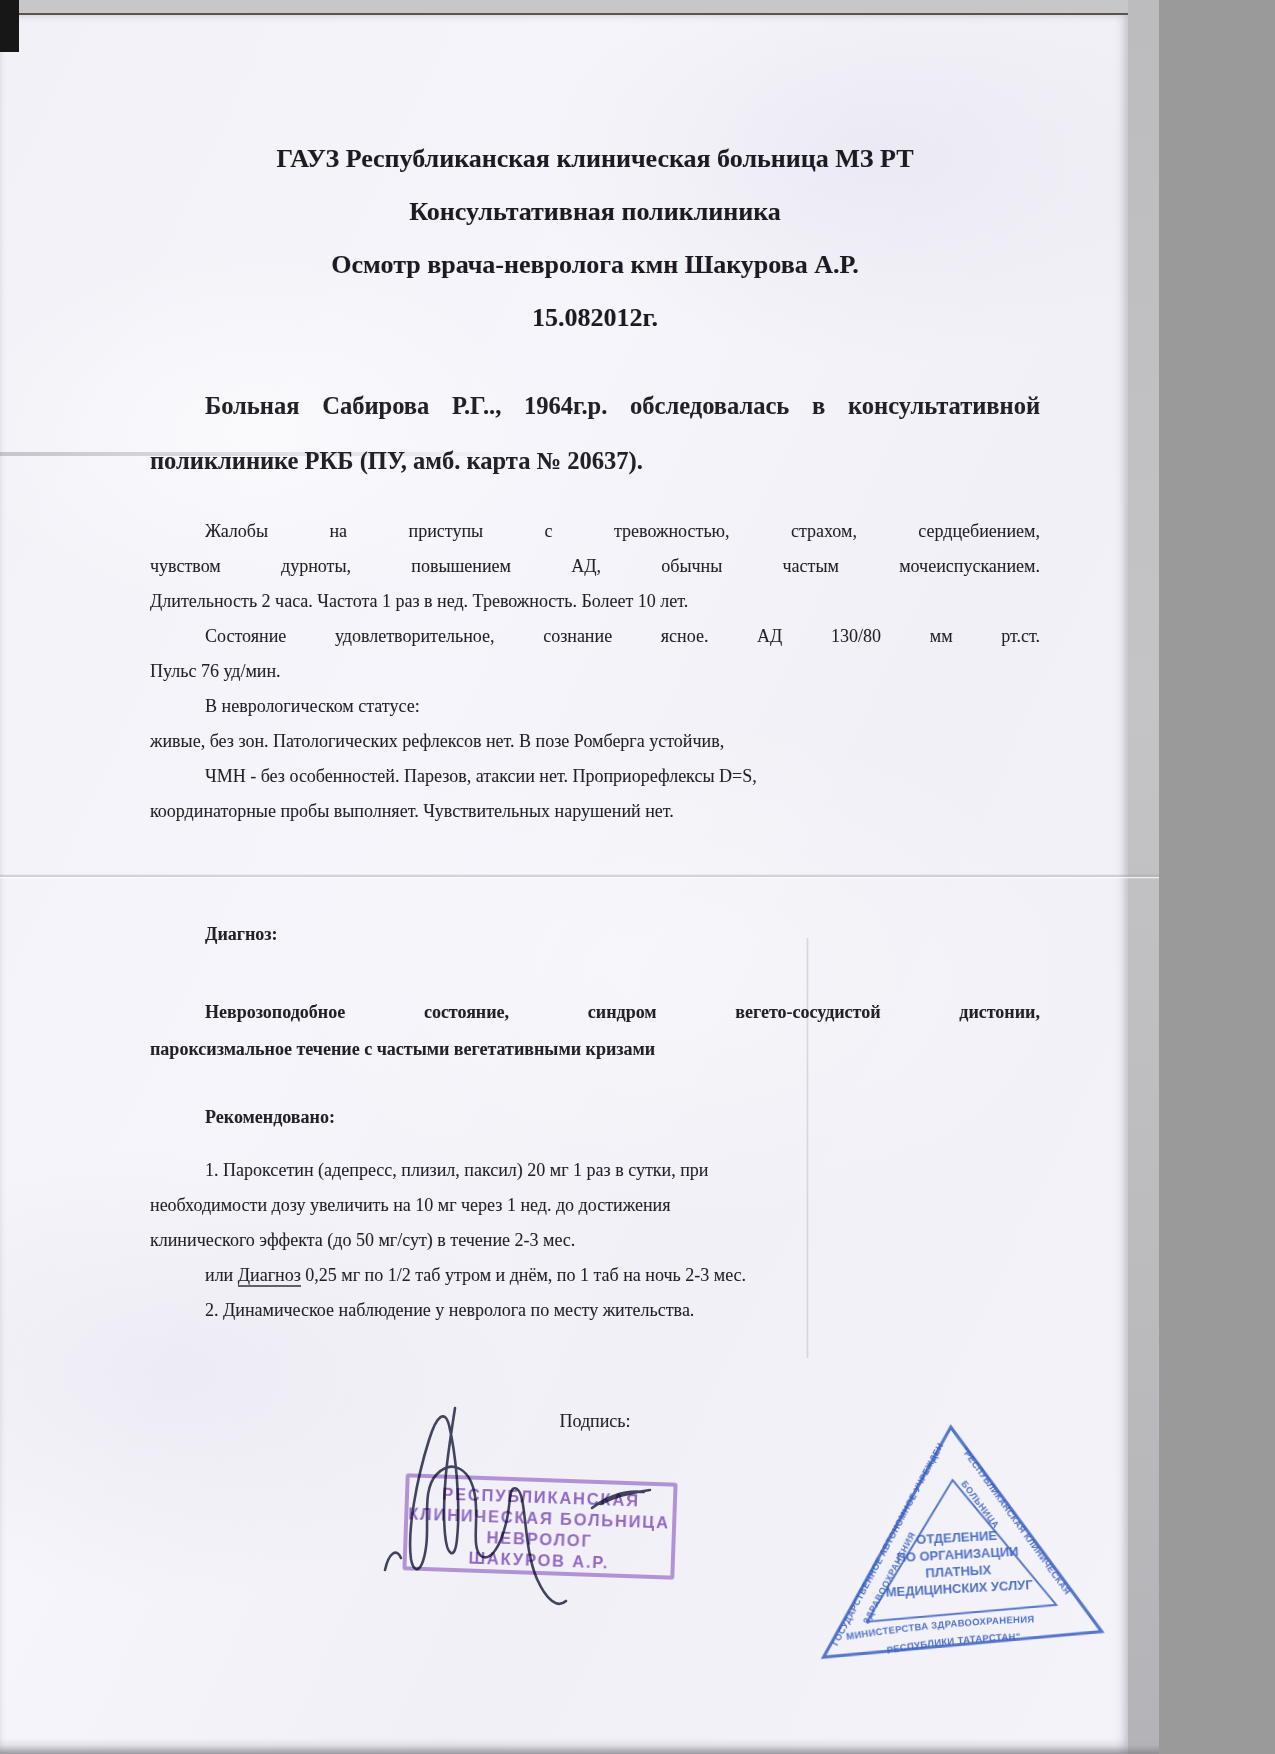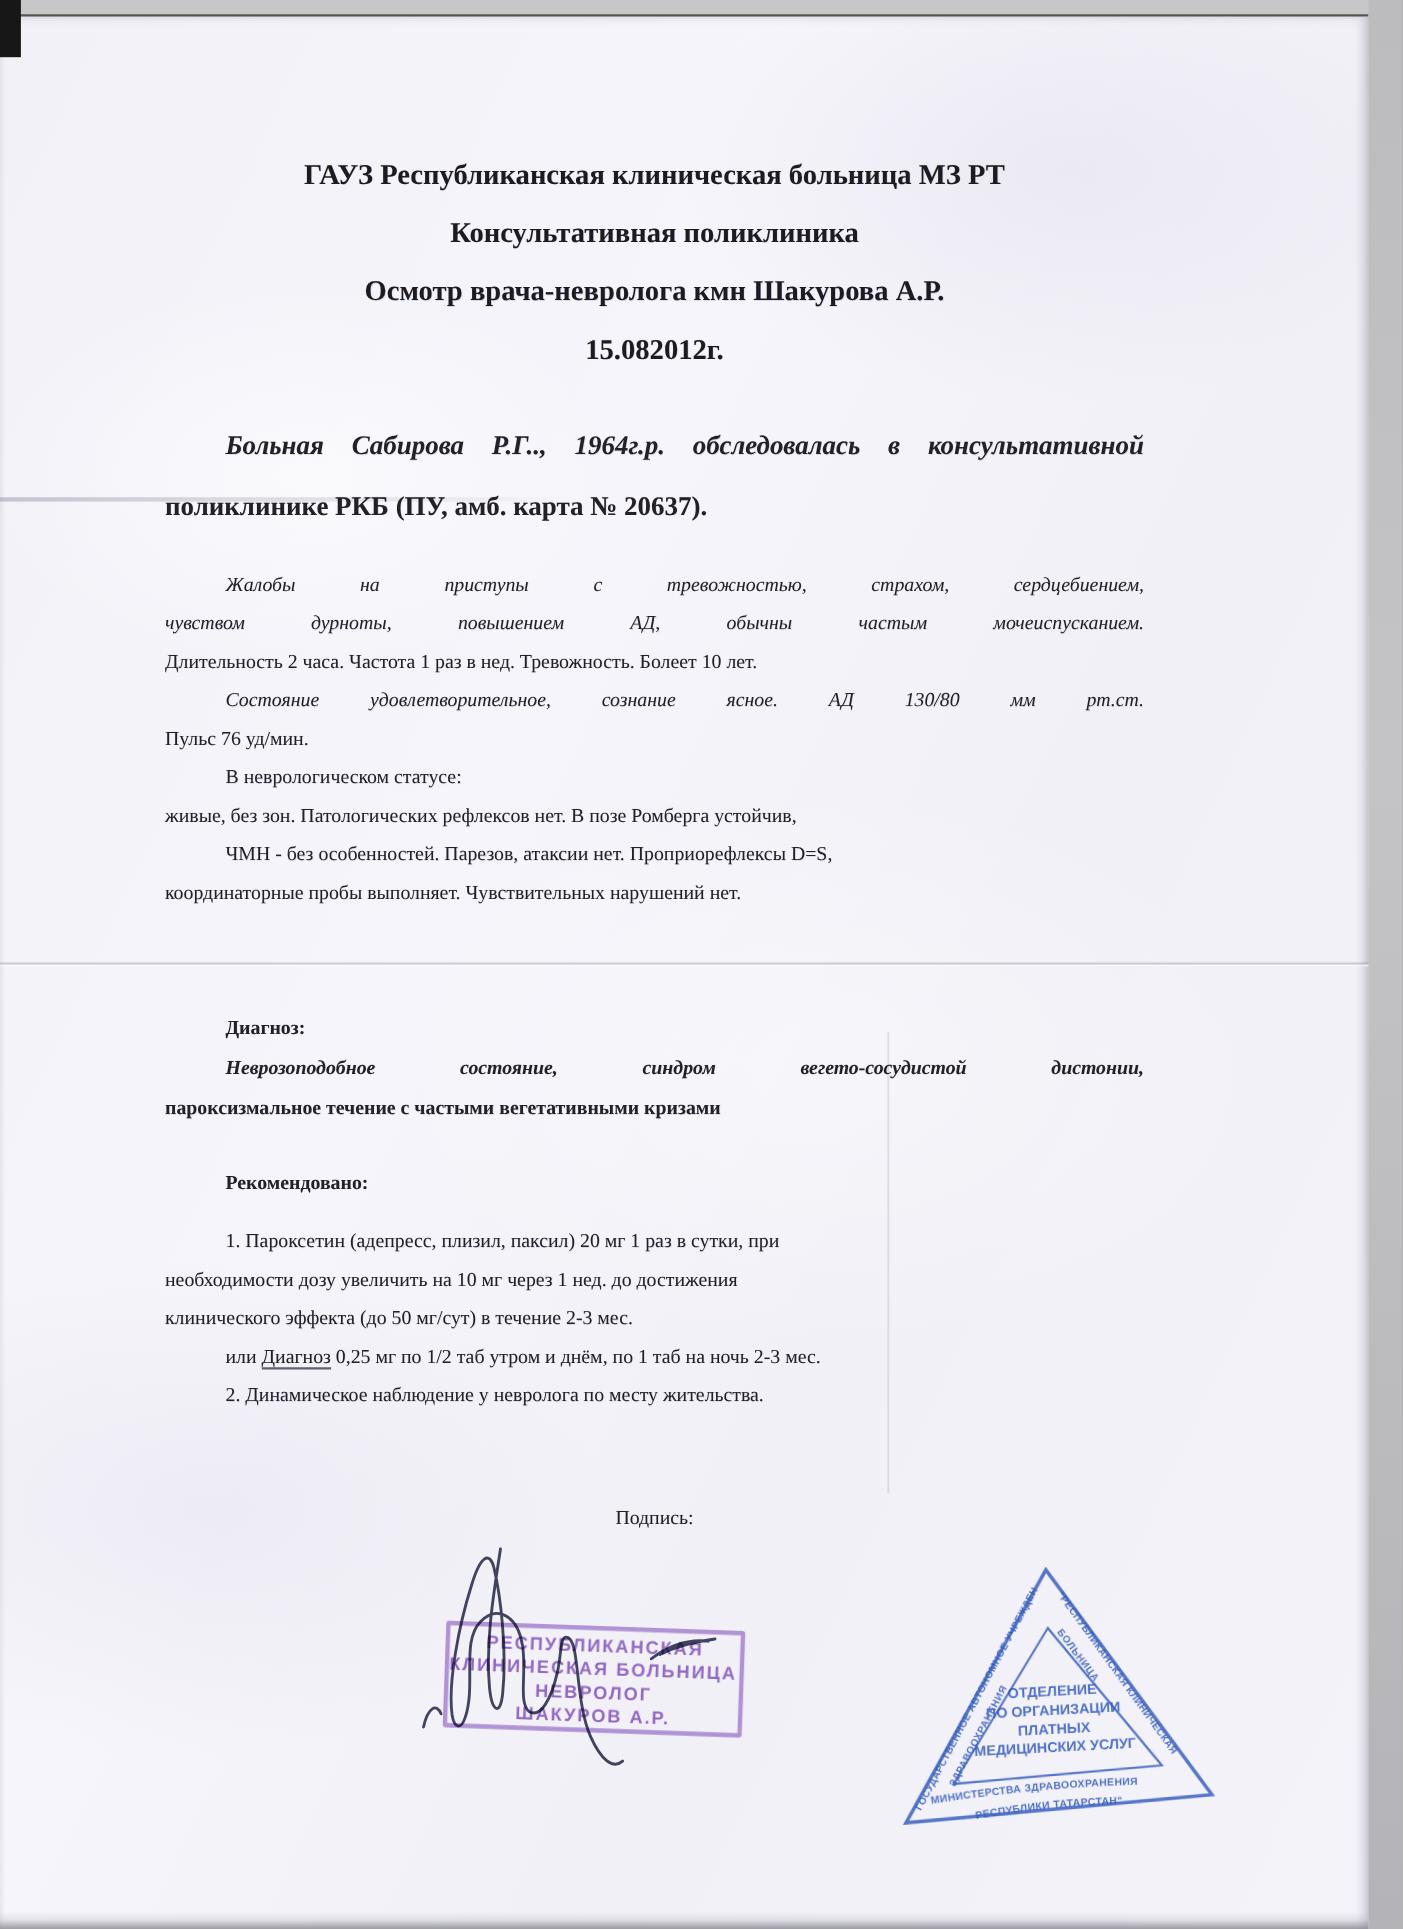--- a/index.html
+++ b/index.html
@@ -1,18 +1,18 @@
 <!DOCTYPE html>
 <html lang="ru"><head>
 <meta charset="utf-8">
 <title>Scanned medical report</title>
 <style>
   html,body{margin:0;padding:0;background:#9a9a9a;}
   .scan{
-    position:relative;width:1275px;height:1754px;overflow:hidden;
+    position:relative;width:1159px;height:1754px;overflow:hidden;
     background:#c7c7c9;
     font-family:"Liberation Serif","DejaVu Serif",serif;
     color:#232127;
   }
   
   .paper{
     position:absolute;left:0;top:13px;right:31px;bottom:0;
     background:
       radial-gradient(ellipse 420px 260px at 22% 24%, rgba(255,255,255,.55), rgba(255,255,255,0) 70%),
       radial-gradient(ellipse 500px 300px at 78% 8%, rgba(228,226,238,.55), rgba(228,226,238,0) 70%),
@@ -39,25 +39,25 @@
   
   .content{position:absolute;left:150px;top:0;width:890px;padding-top:132px;z-index:4;}
   .h-line{font-weight:bold;font-size:26px;line-height:53px;text-align:center;color:#1d1b21;
     text-shadow:.6px .3px 0 rgba(30,80,200,.16),-.6px -.3px 0 rgba(220,170,0,.10);}
   .ln{font-size:18px;line-height:35px;
     text-shadow:.5px .3px 0 rgba(30,80,200,.14),-.5px -.3px 0 rgba(220,170,0,.09);}
   .pat .ln{font-size:24.5px;line-height:55px;font-weight:bold;}
   .diag .ln{font-weight:bold;line-height:37px;}
   .b{font-weight:bold;}
   .ind{text-indent:55px;}
-  .stretch{text-align:justify;text-align-last:justify;font-style:italic;}
+  .stretch{text-align:justify;text-align-last:justify;}
   .mt-pat{margin-top:34px;}
   .mt-compl{margin-top:26px;}
   .mt-diagl{margin-top:88px;}
-  .mt-diag{}
+  .mt-diag{margin-top:42px;}
   .mt-recl{margin-top:32px;font-weight:bold;}
   .mt-rec{margin-top:18px;}
   .mt-sign{margin-top:76px;text-align:center;}
   .u-hand{border-bottom:2px solid rgba(60,60,80,.8);}
   
   .stamp-rect{
     position:absolute;left:404px;top:1478px;width:272px;height:97px;z-index:5;
     transform:rotate(2deg);
     border:4px solid rgba(146,95,198,.62);border-radius:3px;
     color:rgba(141,90,196,.88);

